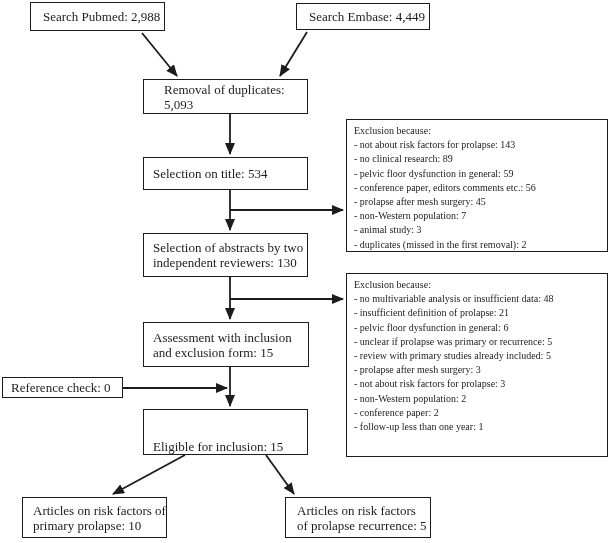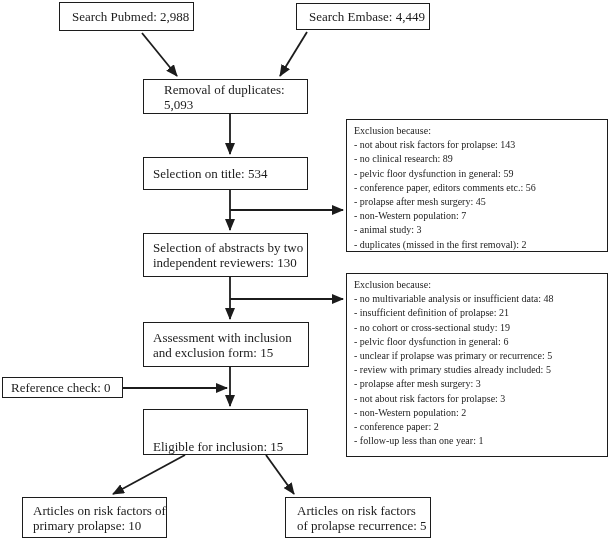--- a/index.html
+++ b/index.html
@@ -48,21 +48,21 @@
       <line x1="230" y1="210" x2="343" y2="210" marker-end="url(#ah)"></line>
       <line x1="230" y1="277" x2="230" y2="319" marker-end="url(#ah)"></line>
       <line x1="230" y1="299" x2="343" y2="299" marker-end="url(#ah)"></line>
       <line x1="230" y1="367" x2="230" y2="406" marker-end="url(#ah)"></line>
       <line x1="123" y1="388" x2="227" y2="388" marker-end="url(#ah)"></line>
       <line x1="185" y1="455" x2="113" y2="494" marker-end="url(#ah)"></line>
       <line x1="266" y1="455" x2="294" y2="494" marker-end="url(#ah)"></line>
     </g>
   </svg>
 
-  <div class="fbox" style="left:30px; top:2px; width:135px; height:29px; padding-left:12px;margin-left:29px;">
+  <div class="fbox" style="left:30px; top:2px; width:135px; height:29px; padding-left:12px;">
     <span class="lbl">Search Pubmed: 2,988</span>
   </div>
 
   <div class="fbox" style="left:296px; top:3px; width:134px; height:27px; padding-left:12px;">
     <span class="lbl">Search Embase: 4,449</span>
   </div>
 
   <div class="fbox" style="left:143px; top:79px; width:165px; height:35px; padding-left:20px;">
     <span class="lbl">Removal of duplicates: 5,093</span>
   </div>
@@ -104,21 +104,20 @@
     <span class="excl-item">- prolapse after mesh surgery: 45</span>
     <span class="excl-item">- non-Western population: 7</span>
     <span class="excl-item">- animal study: 3</span>
     <span class="excl-item">- duplicates (missed in the first removal): 2</span>
   </div>
 
   <div class="fbox excl" style="left:346px; top:273px; width:262px; height:184px;">
     <span class="excl-title">Exclusion because:</span>
     <span class="excl-item">- no multivariable analysis or insufficient data: 48</span>
     <span class="excl-item">- insufficient definition of prolapse: 21</span>
-    <span class="excl-item">- no cohort or cross-sectional study: 19</span>
     <span class="excl-item">- pelvic floor dysfunction in general: 6</span>
     <span class="excl-item">- unclear if prolapse was primary or recurrence: 5</span>
     <span class="excl-item">- review with primary studies already included: 5</span>
     <span class="excl-item">- prolapse after mesh surgery: 3</span>
     <span class="excl-item">- not about risk factors for prolapse: 3</span>
     <span class="excl-item">- non-Western population: 2</span>
     <span class="excl-item">- conference paper: 2</span>
     <span class="excl-item">- follow-up less than one year: 1</span>
   </div>
 

